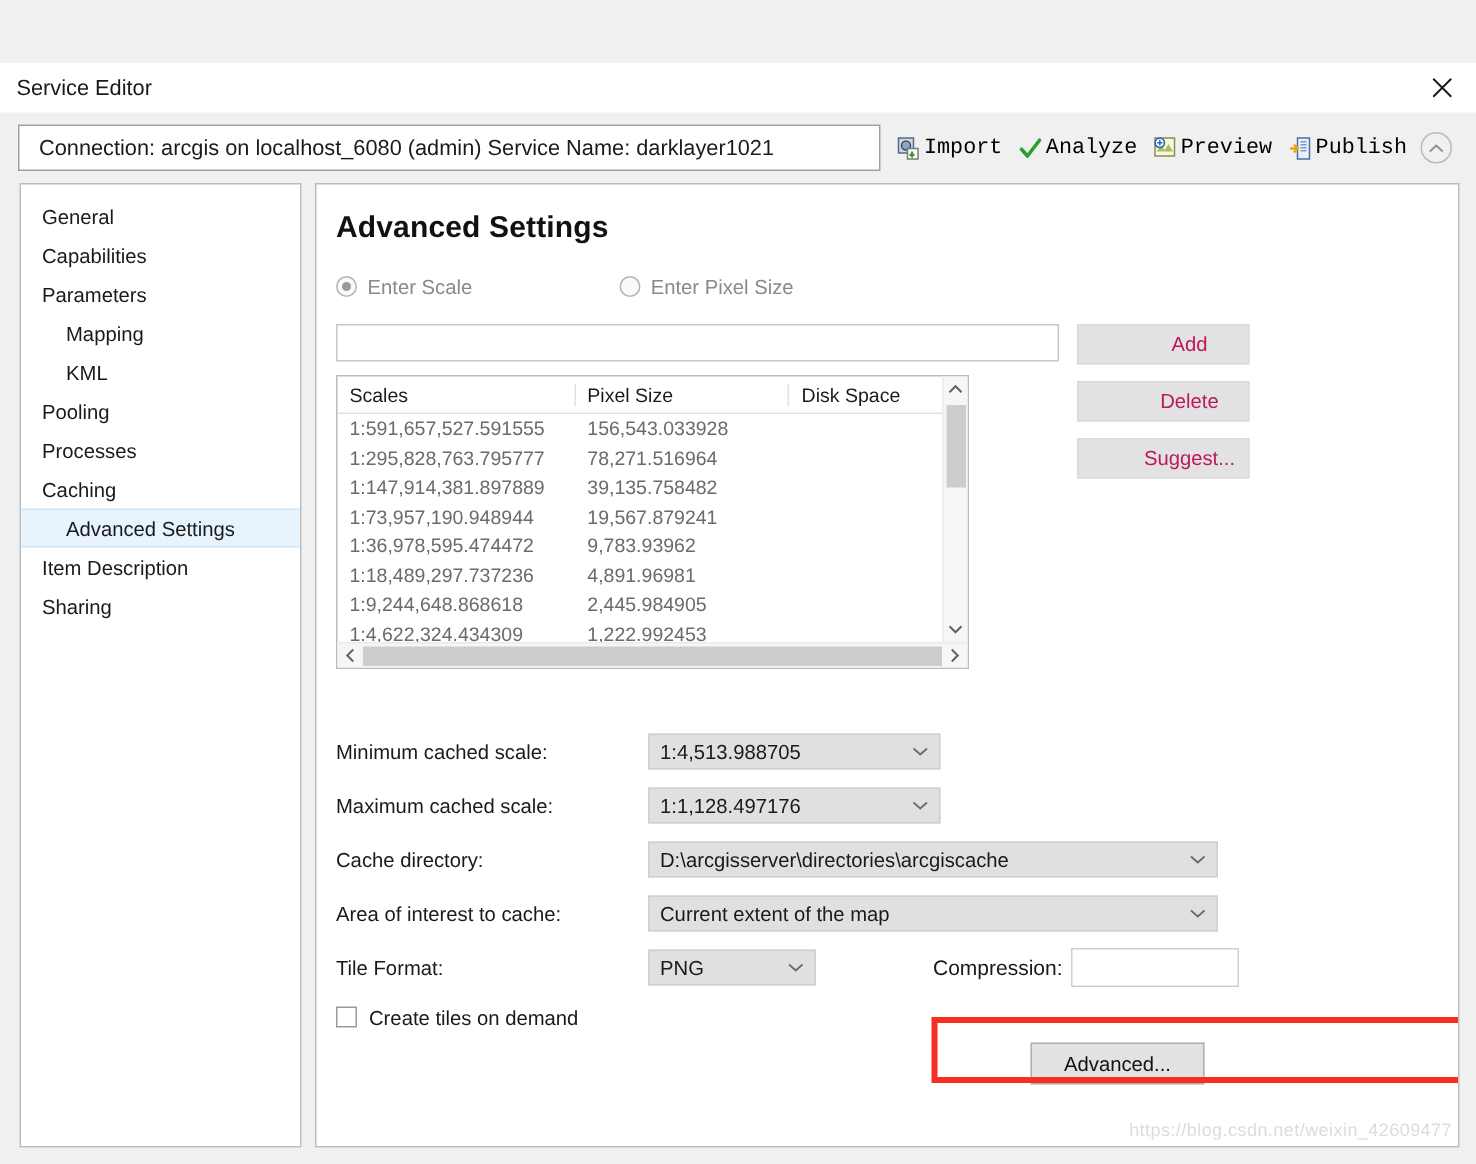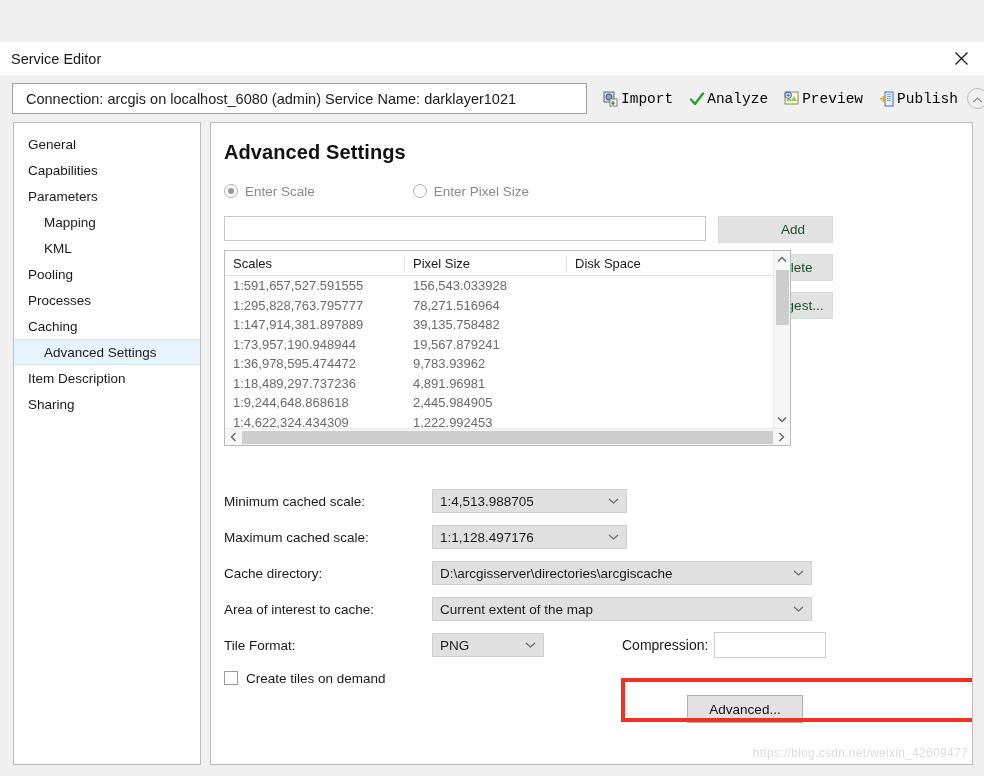--- a/index.html
+++ b/index.html
@@ -57,21 +57,21 @@
     border: 1px solid #a0a0a0;
     display: flex; align-items: center;
     padding-left: 13px;
     font-size: 14.5px;
     color: #1b1b1b;
     white-space: nowrap;
     overflow: hidden;
   }
   .tb-btn {
     display: flex; align-items: center;
-    margin-left: 16px;
+    margin-left: 11px;
     font-family: "Liberation Mono", monospace;
     font-size: 14.5px;
     color: #000;
     cursor: pointer;
     white-space: nowrap;
   }
   .tb-btn .ico { margin-right: 2px; display: flex; align-items: center; }
   #collapse-btn {
     margin-left: 9px;
     width: 21px; height: 21px;
@@ -164,21 +164,21 @@
   
   #grid-area { display: flex; }
   #grid-left { width: 482px; flex: 0 0 auto; }
   #scale-input {
     width: 482px; height: 25px;
     border: 1px solid #c8c8c8;
     background: #ffffff;
     margin-bottom: 9px;
   }
   #table-box {
-    width: 567px; height: 196px;
+    width: 422px; height: 196px;
     border: 1px solid #bcbcbc;
     background: #ffffff;
     display: flex; flex-direction: column;
     position: relative;
   }
   #table-inner { display: flex; flex: 1 1 auto; min-height: 0; }
   #table-main { flex: 1 1 auto; min-width: 0; overflow: hidden; }
   #thead {
     display: flex;
     height: 25px;
@@ -232,21 +232,21 @@
   
   #grid-right {
     margin-left: 12px;
     display: flex; flex-direction: column;
     padding-top: 0px;
   }
   .sbtn {
     width: 115px; height: 27px;
     background: #e2e2e2;
     border: 1px solid #dadada;
-    color: #14532d;
+    color: #be185d;
     font-size: 13.5px;
     display: flex; align-items: center; justify-content: center;
     margin-bottom: 11px;
     cursor: default;
     padding-left: 35px;
   }
 
   
   #form {
     margin-top: 37px;

